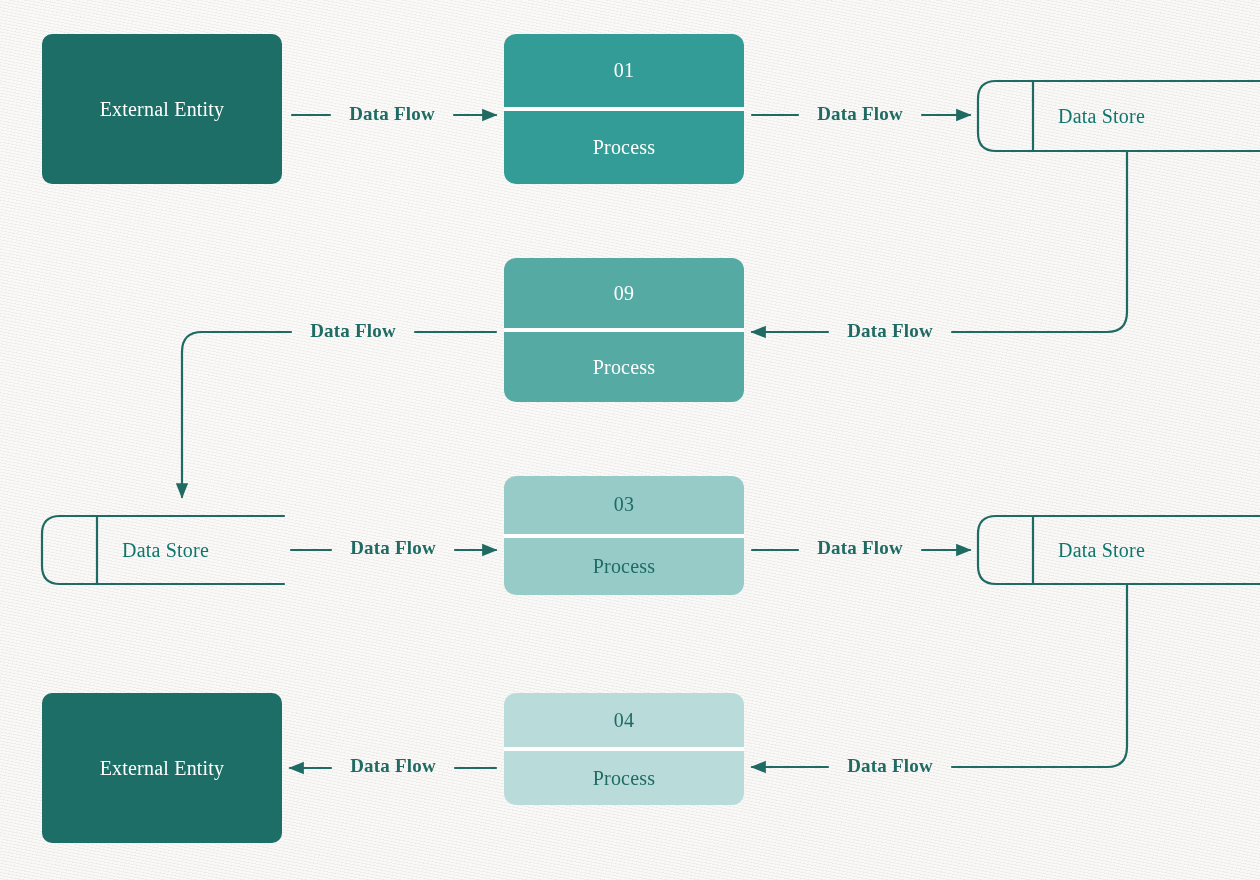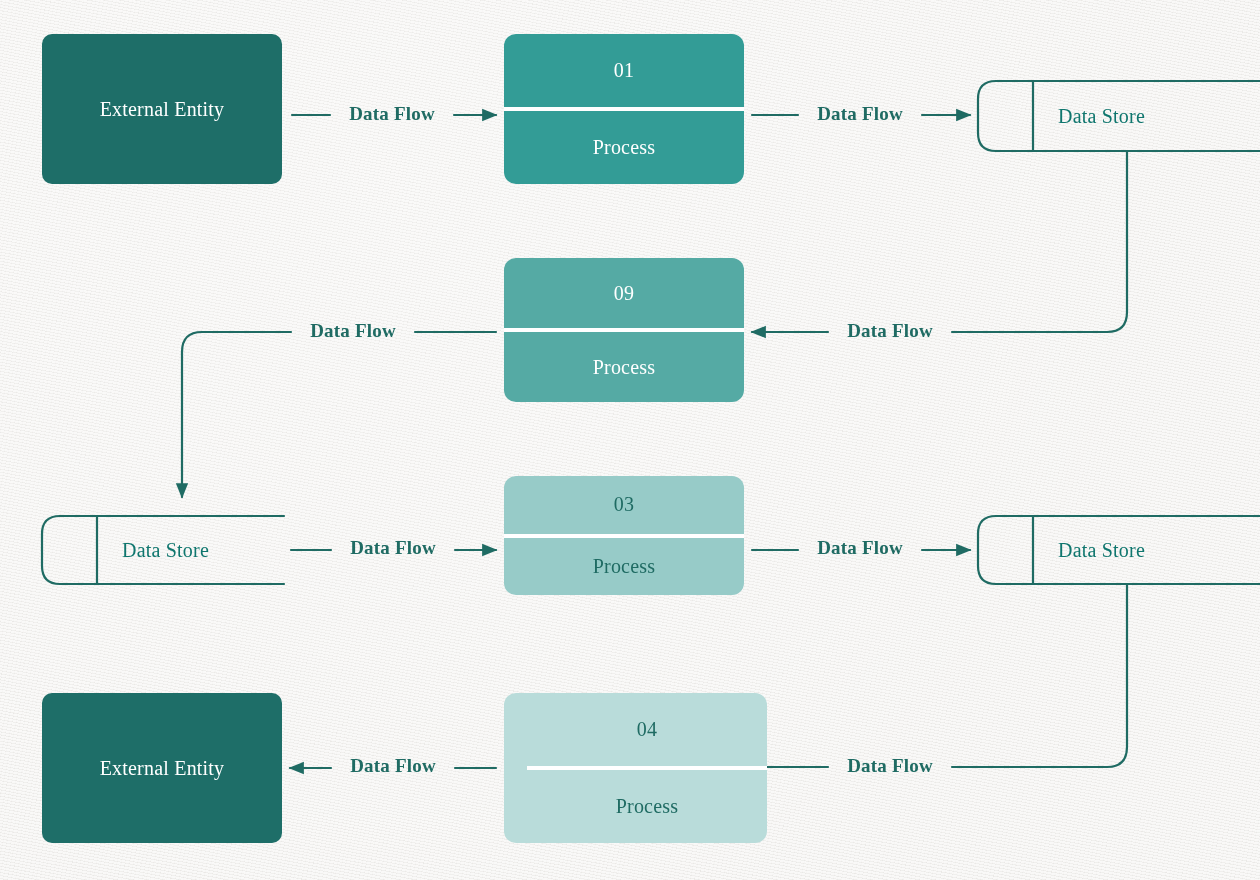--- a/index.html
+++ b/index.html
@@ -196,21 +196,21 @@
     <div class="p-divider"></div>
     <div class="p-label">Process</div>
   </div>
 
   <div class="process" style="left:504px; top:476px; width:240px; height:119px; background:#97cbc8; color:#1f6b63;">
     <div class="p-num">03</div>
     <div class="p-divider"></div>
     <div class="p-label">Process</div>
   </div>
 
-  <div class="process" style="left:504px; top:693px; width:240px; height:150px; background:#b9dcda; color:#1f6b63;padding-left:23px;">
+  <div class="process" style="left:504px; top:693px; width:240px; height:112px; background:#b9dcda; color:#1f6b63;">
     <div class="p-num">04</div>
     <div class="p-divider"></div>
     <div class="p-label">Process</div>
   </div>
 
   <div class="datastore" style="left:978px; top:80px; width:290px; height:72px;">
     <span class="ds-label">Data Store</span>
   </div>
 
   <div class="datastore" style="left:42px; top:515px; width:242px; height:70px;">

